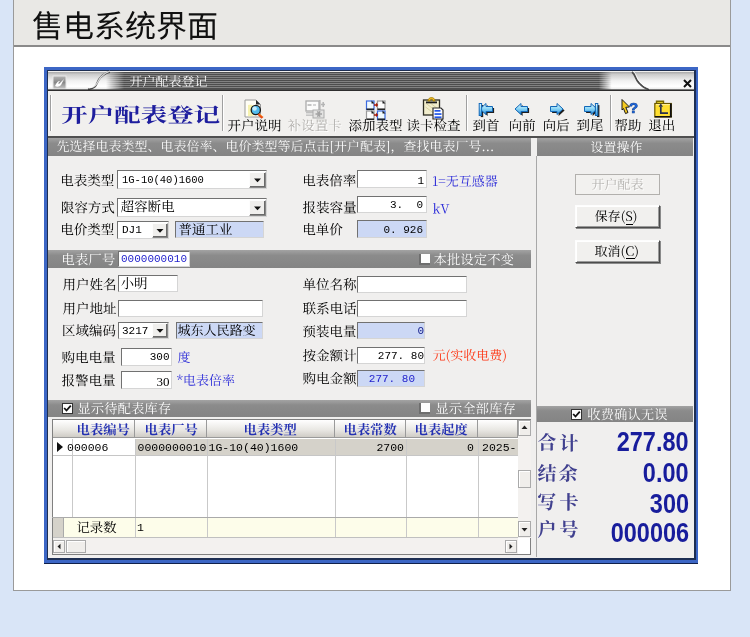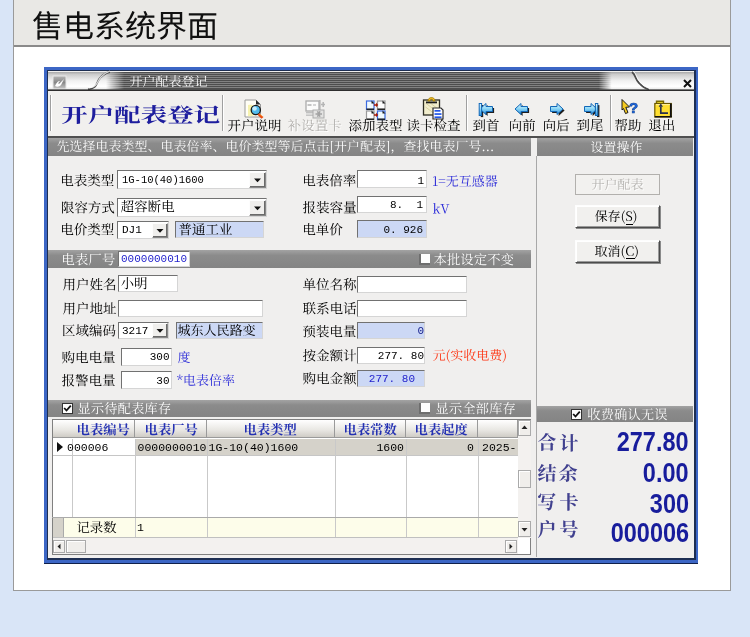--- a/index.html
+++ b/index.html
@@ -651,21 +651,21 @@
     </svg>
     <svg style="position:absolute;overflow:visible;left:121.39px;top:200.28px" width="53.16" height="12.43">
       <g transform="translate(-0.39,11.37) scale(0.013500,-0.013500)" fill="#000">
         <use href="#g96"></use>
         <use href="#g62" x="1000"></use>
         <use href="#g97" x="2000"></use>
         <use href="#g43" x="3000"></use>
       </g>
     </svg>
     <div style="position:absolute;left:357px;top:196px;width:70px;height:17px;background:#fff;border:1px solid #717171;box-sizing:border-box;border-bottom-color:#d5d5d5;border-right-color:#d5d5d5"></div>
-    <div style="position:absolute;font-family:'Liberation Mono',monospace;font-size:11px;line-height:11px;color:#000;white-space:pre;right:327px;top:200.2px;">8.  1</div>
+    <div style="position:absolute;font-family:'Liberation Mono',monospace;font-size:11px;line-height:11px;color:#000;white-space:pre;right:327px;top:200.2px;">3.  0</div>
     <svg style="position:absolute;overflow:visible;left:432.52px;top:203.22px" width="16.55" height="10.56">
       <g transform="translate(-0.52,10.46) scale(0.013000,-0.013000)" fill="#2a2ad8">
         <use href="#g98"></use>
         <use href="#g99" x="607"></use>
       </g>
     </svg>
     <div style="position:absolute;left:117px;top:221px;width:52px;height:18px;background:#fff;border:1px solid #717171;box-sizing:border-box;border-bottom-color:#d5d5d5;border-right-color:#d5d5d5"></div>
     <div style="position:absolute;left:152px;top:222.5px;width:16px;height:15px;background:#f0efed;border:1px solid #888;border-top-color:#fdfdfd;border-left-color:#fdfdfd;box-sizing:border-box;box-shadow:inset -1px -1px 0 #6a6a6a"></div>
     <svg style="position:absolute;left:152px;top:222.5px" width="16" height="15">
       <path d="M 4.5,6.0 L 11.5,6.0 L 8.0,9.7 Z" fill="#111"></path>
@@ -747,21 +747,21 @@
         <use href="#g116"></use>
         <use href="#g117" x="1000"></use>
         <use href="#g118" x="1364"></use>
         <use href="#g119" x="2364"></use>
         <use href="#g43" x="3364"></use>
         <use href="#g120" x="4364"></use>
         <use href="#g121" x="5364"></use>
       </g>
     </svg>
     <div style="position:absolute;left:121px;top:371px;width:51px;height:18px;background:#fff;border:1px solid #717171;box-sizing:border-box;border-bottom-color:#d5d5d5;border-right-color:#d5d5d5"></div>
-    <div style="position:absolute;font-family:Liberation Mono, monospace;font-size:11px;line-height:11px;color:#000;white-space:pre;right:580.5px;top:375.7px;">30</div>
+    <div style="position:absolute;font-family:Liberation Serif, serif;font-size:13px;line-height:11px;color:#000;white-space:pre;right:580.5px;top:375.7px;">30</div>
     <svg style="position:absolute;overflow:visible;left:177.27px;top:374.42px" width="57.38" height="12.17">
       <g transform="translate(-0.27,11.01) scale(0.013000,-0.013000)" fill="#2a2ad8">
         <use href="#g122"></use>
         <use href="#g43" x="478"></use>
         <use href="#g9" x="1478"></use>
         <use href="#g46" x="2478"></use>
         <use href="#g47" x="3478"></use>
       </g>
     </svg>
     <div style="position:absolute;left:357px;top:370px;width:68px;height:17px;background:#ccd8f5;border:1px solid #717171;box-sizing:border-box;border-bottom-color:#d5d5d5;border-right-color:#d5d5d5"></div>
@@ -848,21 +848,21 @@
     <div style="position:absolute;left:206.5px;top:439px;width:1px;height:78px;background:#c9c9c9;"></div>
     <div style="position:absolute;left:334.5px;top:439px;width:1px;height:78px;background:#c9c9c9;"></div>
     <div style="position:absolute;left:405.5px;top:439px;width:1px;height:78px;background:#c9c9c9;"></div>
     <div style="position:absolute;left:477.5px;top:439px;width:1px;height:78px;background:#c9c9c9;"></div>
     <svg style="position:absolute;left:56px;top:442px" width="8" height="10">
       <path d="M 1,0 L 7,5 L 1,10 Z" fill="#111"></path>
     </svg>
     <div style="position:absolute;font-family:'Liberation Mono',monospace;font-size:11.5px;line-height:11.5px;color:#000;white-space:pre;left:67px;top:441.9px;">000006</div>
     <div style="position:absolute;font-family:'Liberation Mono',monospace;font-size:11.5px;line-height:11.5px;color:#000;white-space:pre;left:137.5px;top:441.9px;">0000000010</div>
     <div style="position:absolute;font-family:'Liberation Mono',monospace;font-size:11.5px;line-height:11.5px;color:#000;white-space:pre;left:208.5px;top:441.9px;">1G-10(40)1600</div>
-    <div style="position:absolute;font-family:'Liberation Mono',monospace;font-size:11.5px;line-height:11.5px;color:#000;white-space:pre;right:346px;top:441.9px;">1600</div>
+    <div style="position:absolute;font-family:'Liberation Mono',monospace;font-size:11.5px;line-height:11.5px;color:#000;white-space:pre;right:346px;top:441.9px;">2700</div>
     <div style="position:absolute;font-family:'Liberation Mono',monospace;font-size:11.5px;line-height:11.5px;color:#000;white-space:pre;right:276px;top:441.9px;">0</div>
     <div style="position:absolute;font-family:'Liberation Mono',monospace;font-size:11.5px;line-height:11.5px;color:#000;white-space:pre;left:482px;top:441.9px;">2025-</div>
     <div style="position:absolute;left:52px;top:517px;width:466px;height:1px;background:#aaa;"></div>
     <div style="position:absolute;left:53px;top:518px;width:465px;height:19px;background:#fdfdea;"></div>
     <div style="position:absolute;left:135px;top:518px;width:1px;height:19px;background:#c9c9c9;"></div>
     <div style="position:absolute;left:206.5px;top:518px;width:1px;height:19px;background:#c9c9c9;"></div>
     <div style="position:absolute;left:334.5px;top:518px;width:1px;height:19px;background:#c9c9c9;"></div>
     <div style="position:absolute;left:405.5px;top:518px;width:1px;height:19px;background:#c9c9c9;"></div>
     <div style="position:absolute;left:477.5px;top:518px;width:1px;height:19px;background:#c9c9c9;"></div>
     <div style="position:absolute;left:53px;top:518px;width:11px;height:19px;background:#d5d2ca;border-right:1px solid #aaa;box-sizing:border-box"></div>

